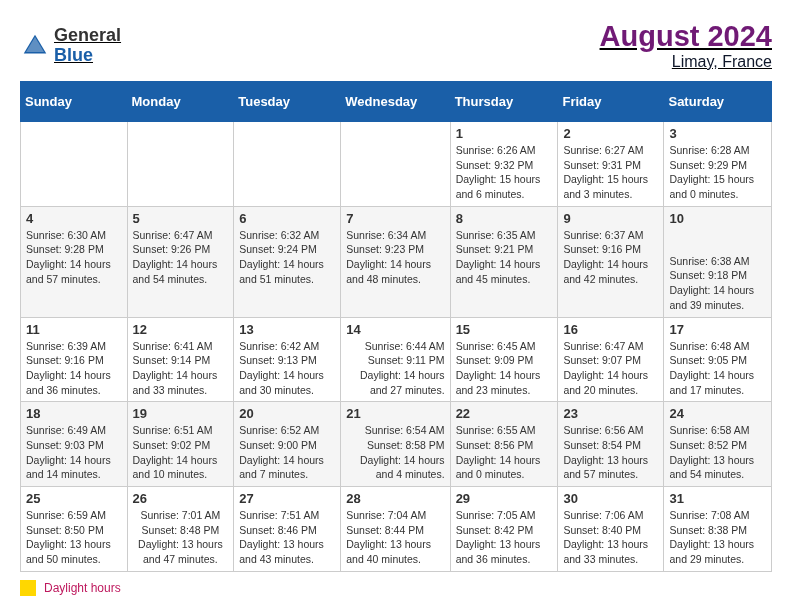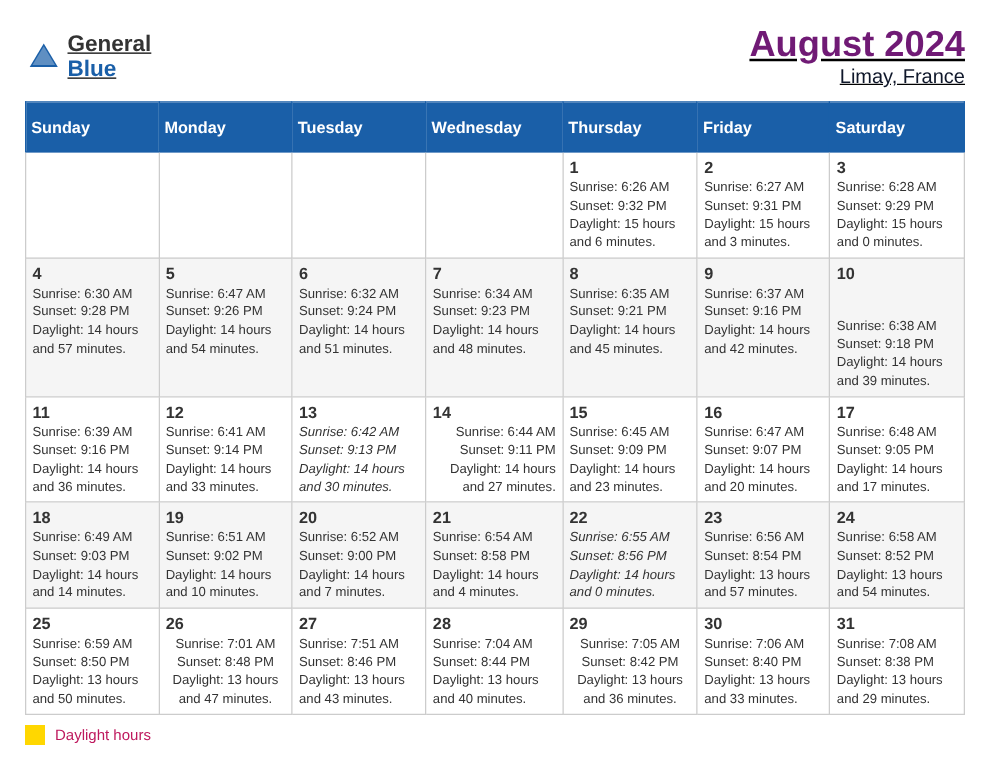--- a/index.html
+++ b/index.html
@@ -232,21 +232,21 @@
         </td>
         <td>
           <span class="day-number">12</span>
           <div class="day-info" style="white-space: pre-line;">Sunrise: 6:41 AM
 Sunset: 9:14 PM
 Daylight: 14 hours
 and 33 minutes.</div>
         </td>
         <td>
           <span class="day-number">13</span>
-          <div class="day-info" style="white-space: pre-line; font-style: italic;">Sunrise: 6:42 AM
+          <div class="day-info" style="white-space: pre-line;">Sunrise: 6:42 AM
 Sunset: 9:13 PM
 Daylight: 14 hours
 and 30 minutes.</div>
         </td>
         <td>
           <span class="day-number">14</span>
           <div class="day-info" style="white-space: pre-line; text-align: right;">Sunrise: 6:44 AM
 Sunset: 9:11 PM
 Daylight: 14 hours
 and 27 minutes.</div>
@@ -290,28 +290,28 @@
         </td>
         <td>
           <span class="day-number">20</span>
           <div class="day-info" style="white-space: pre-line;">Sunrise: 6:52 AM
 Sunset: 9:00 PM
 Daylight: 14 hours
 and 7 minutes.</div>
         </td>
         <td>
           <span class="day-number">21</span>
-          <div class="day-info" style="white-space: pre-line;">Sunrise: 6:54 AM
+          <div class="day-info" style="white-space: pre-line; text-align: right;">Sunrise: 6:54 AM
 Sunset: 8:58 PM
 Daylight: 14 hours
 and 4 minutes.</div>
         </td>
         <td>
           <span class="day-number">22</span>
-          <div class="day-info" style="white-space: pre-line; font-style: italic;">Sunrise: 6:55 AM
+          <div class="day-info" style="white-space: pre-line;">Sunrise: 6:55 AM
 Sunset: 8:56 PM
 Daylight: 14 hours
 and 0 minutes.</div>
         </td>
         <td>
           <span class="day-number">23</span>
           <div class="day-info" style="white-space: pre-line;">Sunrise: 6:56 AM
 Sunset: 8:54 PM
 Daylight: 13 hours
 and 57 minutes.</div>
@@ -348,21 +348,21 @@
         </td>
         <td>
           <span class="day-number">28</span>
           <div class="day-info" style="white-space: pre-line;">Sunrise: 7:04 AM
 Sunset: 8:44 PM
 Daylight: 13 hours
 and 40 minutes.</div>
         </td>
         <td>
           <span class="day-number">29</span>
-          <div class="day-info" style="white-space: pre-line; text-align: center;">Sunrise: 7:05 AM
+          <div class="day-info" style="white-space: pre-line;">Sunrise: 7:05 AM
 Sunset: 8:42 PM
 Daylight: 13 hours
 and 36 minutes.</div>
         </td>
         <td>
           <span class="day-number">30</span>
           <div class="day-info" style="white-space: pre-line;">Sunrise: 7:06 AM
 Sunset: 8:40 PM
 Daylight: 13 hours
 and 33 minutes.</div>

